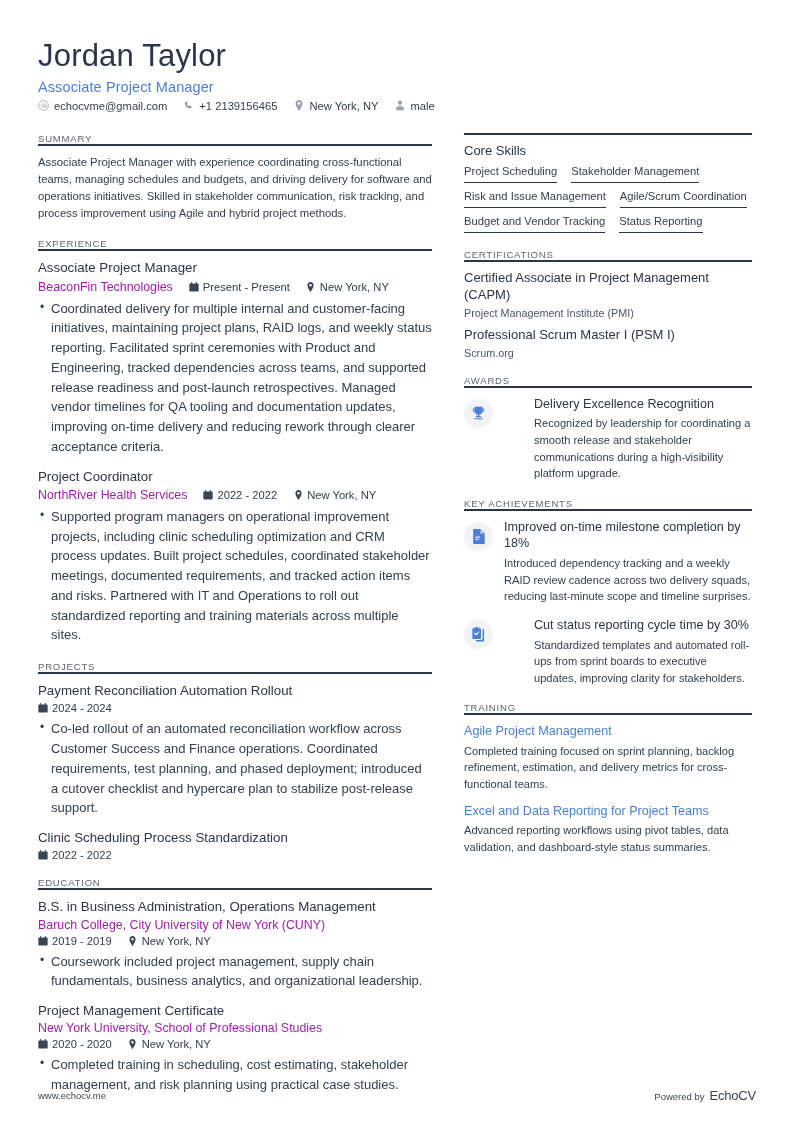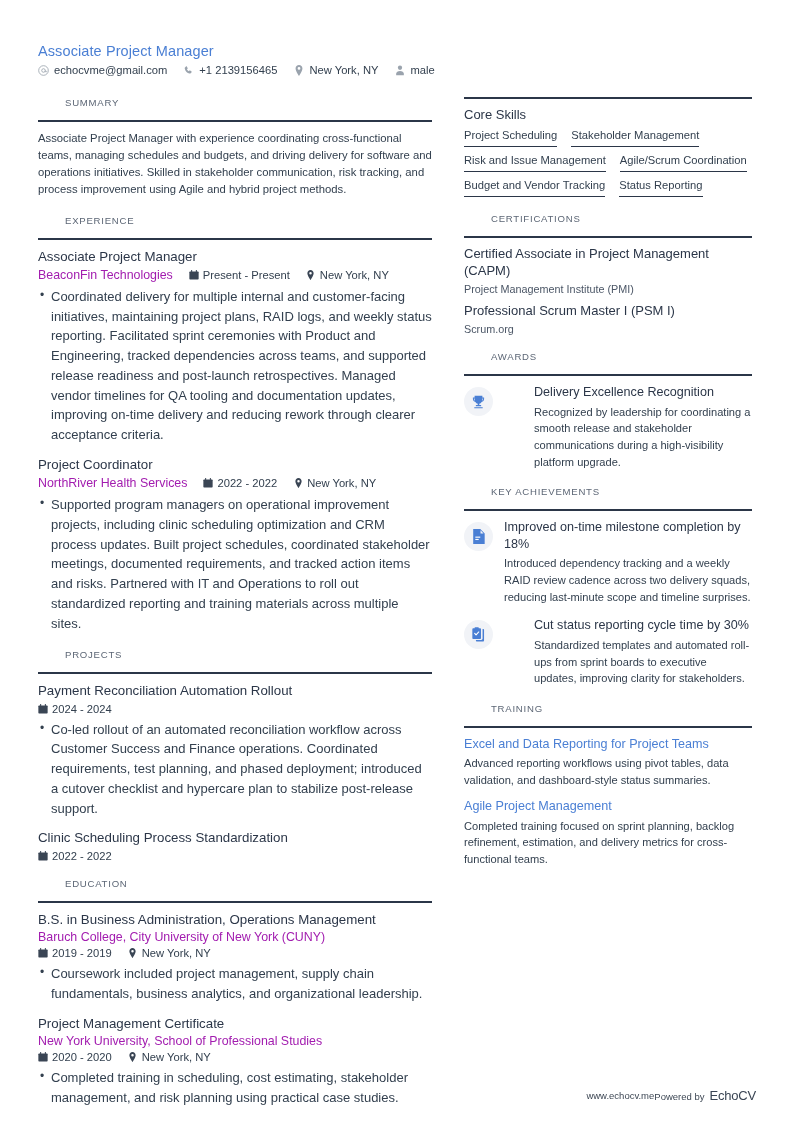--- a/index.html
+++ b/index.html
@@ -49,22 +49,21 @@
   .col-left  { width: 394px; flex: 0 0 394px; }
   .col-right { width: 288px; flex: 0 0 288px; }
 
   
   .sec { margin-bottom: 0; }
   .sec-title {
     font-size: 9.6px;
     letter-spacing: 0.75px;
     color: #5c6675;
     text-transform: uppercase;
-    padding-bottom: 12px;
-    margin-left: 27px;
+    padding-bottom: 0;
   }
   .sec-rule { height: 2px; background: #2b3648; width: 100%; }
   .sec-body { padding-top: 8px; }
 
   
   .body-text {
     font-size: 11.3px;
     line-height: 1.52;
     color: #33404f;
   }
@@ -138,32 +137,33 @@
   .train-title { font-size: 12.6px; color: #4a7fd4; line-height: 1.3; }
   .train-desc { font-size: 11.1px; color: #33404f; line-height: 1.5; margin-top: 3px; }
 
   
   .sec + .sec { margin-top: 16px; }
 
   
   .footer {
     position: absolute;
     left: 38px; right: 38px; bottom: 20px;
-    display: flex; align-items: center; justify-content: flex-end;
+    display: flex; align-items: center; justify-content: space-between;
     font-size: 9.5px; color: #3d4754;
   }
   .footer-brand { display: flex; align-items: baseline; gap: 5px; }
   .brand-mark { font-size: 13px; color: #3a4554; letter-spacing: -0.2px; }
 </style>
 </head>
 <body>
 
 <div class="page">
 
   <div>
+    <div class="name">Jordan Taylor</div>
     <div class="role">Associate Project Manager</div>
     <div class="contact-row">
 
       <div class="contact-item">
         <span class="cicon">
           <svg width="11" height="11" viewBox="0 0 16 16" fill="none" stroke="currentColor" stroke-width="1.2">
             <circle cx="8" cy="8" r="7"></circle>
             <circle cx="8" cy="8" r="2.6"></circle>
             <path d="M10.6 8v1.6a1.6 1.6 0 0 0 2.6-1.2"></path>
           </svg>
@@ -472,26 +472,26 @@
           </div>
 
         </div>
       </div>
 
       <div class="sec">
         <div class="sec-title">TRAINING</div>
         <div class="sec-rule"></div>
         <div class="sec-body">
           <div class="train">
+            <div class="train-title">Agile Project Management</div>
+            <div class="train-desc">Completed training focused on sprint planning, backlog refinement, estimation, and delivery metrics for cross-functional teams.</div>
+          </div>
+          <div class="train">
             <div class="train-title">Excel and Data Reporting for Project Teams</div>
             <div class="train-desc">Advanced reporting workflows using pivot tables, data validation, and dashboard-style status summaries.</div>
-          </div>
-          <div class="train">
-            <div class="train-title">Agile Project Management</div>
-            <div class="train-desc">Completed training focused on sprint planning, backlog refinement, estimation, and delivery metrics for cross-functional teams.</div>
           </div>
         </div>
       </div>
 
     </div>
 
   </div>
 
   <div class="footer">
     <span>www.echocv.me</span>

